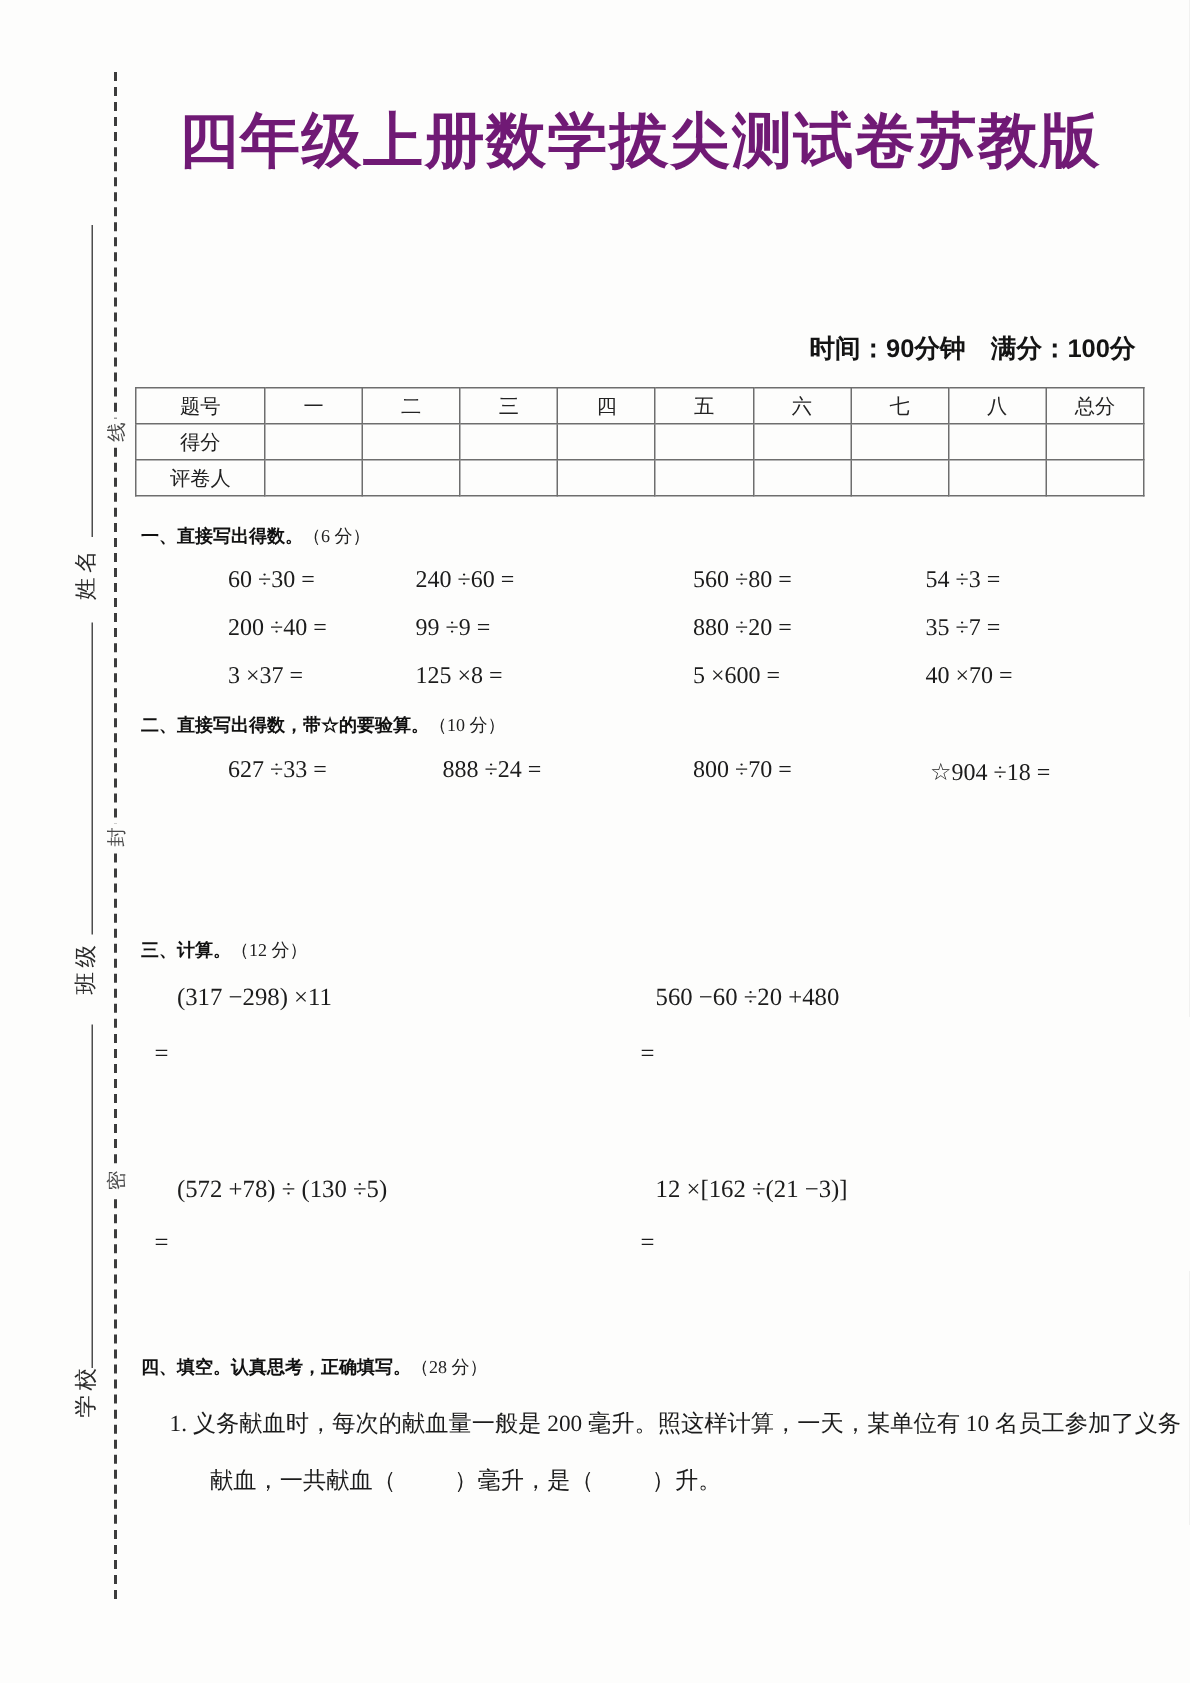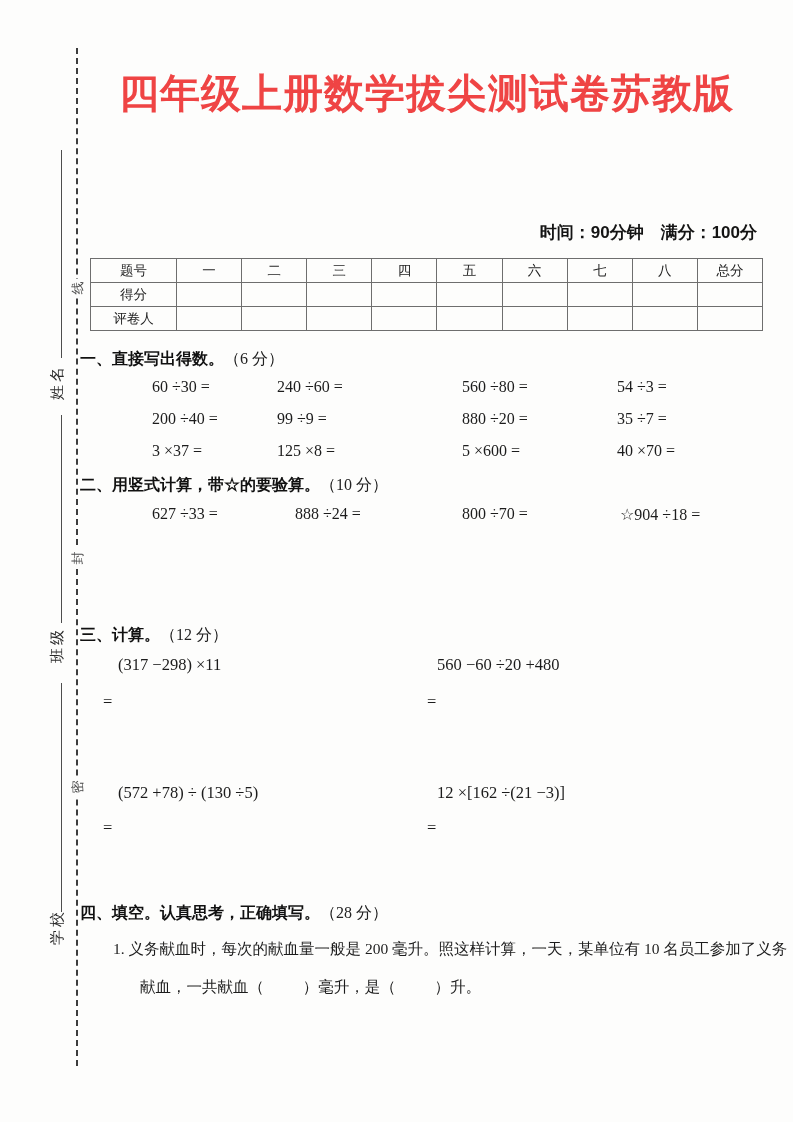--- a/index.html
+++ b/index.html
@@ -41,21 +41,21 @@
   }
   .seal-xian{top:280px;}
   .seal-feng{top:550px;}
   .seal-mi{top:779px;}
   
   .title{
     position:absolute;left:90px;width:673px;top:66px;
     text-align:center;
     font-family:"Liberation Sans", sans-serif;
     font-weight:bold;font-size:40px;letter-spacing:1px;
-    color:#ef4444;white-space:nowrap;
+    color:#701a75;white-space:nowrap;
   }
   .subtitle{
     position:absolute;left:90px;width:673px;top:144px;
     text-align:center;
     font-family:"Liberation Sans", sans-serif;
     font-weight:bold;font-size:31px;letter-spacing:5px;
     color:#0e0e0e;white-space:nowrap;
   }
   .meta{
     position:absolute;right:36px;top:221px;
@@ -69,23 +69,23 @@
   }
   table.score th,table.score td{
     border:1px solid #6e6e6e;
     height:23px;padding:0;
     font:13.5px "Liberation Serif", serif;
     font-weight:normal;text-align:center;color:#232323;
   }
   table.score{border:1.5px solid #4a4a4a;}
   
   .sec-heading{
-    position:absolute;left:80px;
-    font-family:"Liberation Sans", sans-serif;
-    font-weight:bold;font-size:16px;color:#111;white-space:nowrap;
+    position:absolute;left:94px;
+    font-family:"Liberation Sans", sans-serif;
+    font-weight:bold;font-size:12px;color:#111;white-space:nowrap;
   }
   .sec-heading .pts{
     font-family:"Liberation Serif", serif;font-weight:normal;color:#222;
   }
   .h1{top:349px;}.h2{top:475px;}.h3{top:625px;}.h4{top:903px;}
   .calc-row{position:absolute;left:90px;width:673px;height:20px;}
   .calc-row span{
     position:absolute;top:0;
     font:16px "Liberation Serif", serif;color:#1c1c1c;white-space:pre;margin-left:37px;
   }
@@ -192,21 +192,21 @@
     <span class="c3">880 ÷20 =</span>
     <span class="c4">35 ÷7 =</span>
   </div>
   <div class="calc-row r3">
     <span class="c1">3 ×37 =</span>
     <span class="c2">125 ×8 =</span>
     <span class="c3">5 ×600 =</span>
     <span class="c4">40 ×70 =</span>
   </div>
 
-  <div class="sec-heading h2"><span>二、用竖式计算，带☆的要验算。</span><span class="pts">（10 分）</span></div>
+  <div class="sec-heading h2"><span>二、直接写出得数，带☆的要验算。</span><span class="pts">（10 分）</span></div>
   <div class="calc-row r4">
     <span class="c1">627 ÷33 =</span>
     <span class="c2b">888 ÷24 =</span>
     <span class="c3">800 ÷70 =</span>
     <span class="c4b">☆904 ÷18 =</span>
   </div>
 
   <div class="sec-heading h3"><span>三、计算。</span><span class="pts">（12 分）</span></div>
   <div class="expr-row e1">
     <span class="xa">(317 −298) ×11</span>

